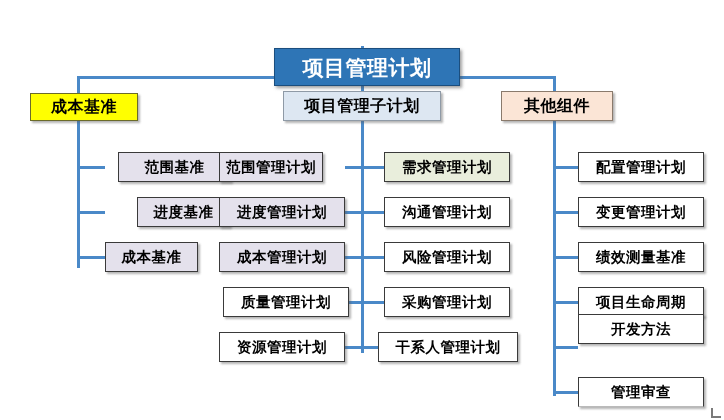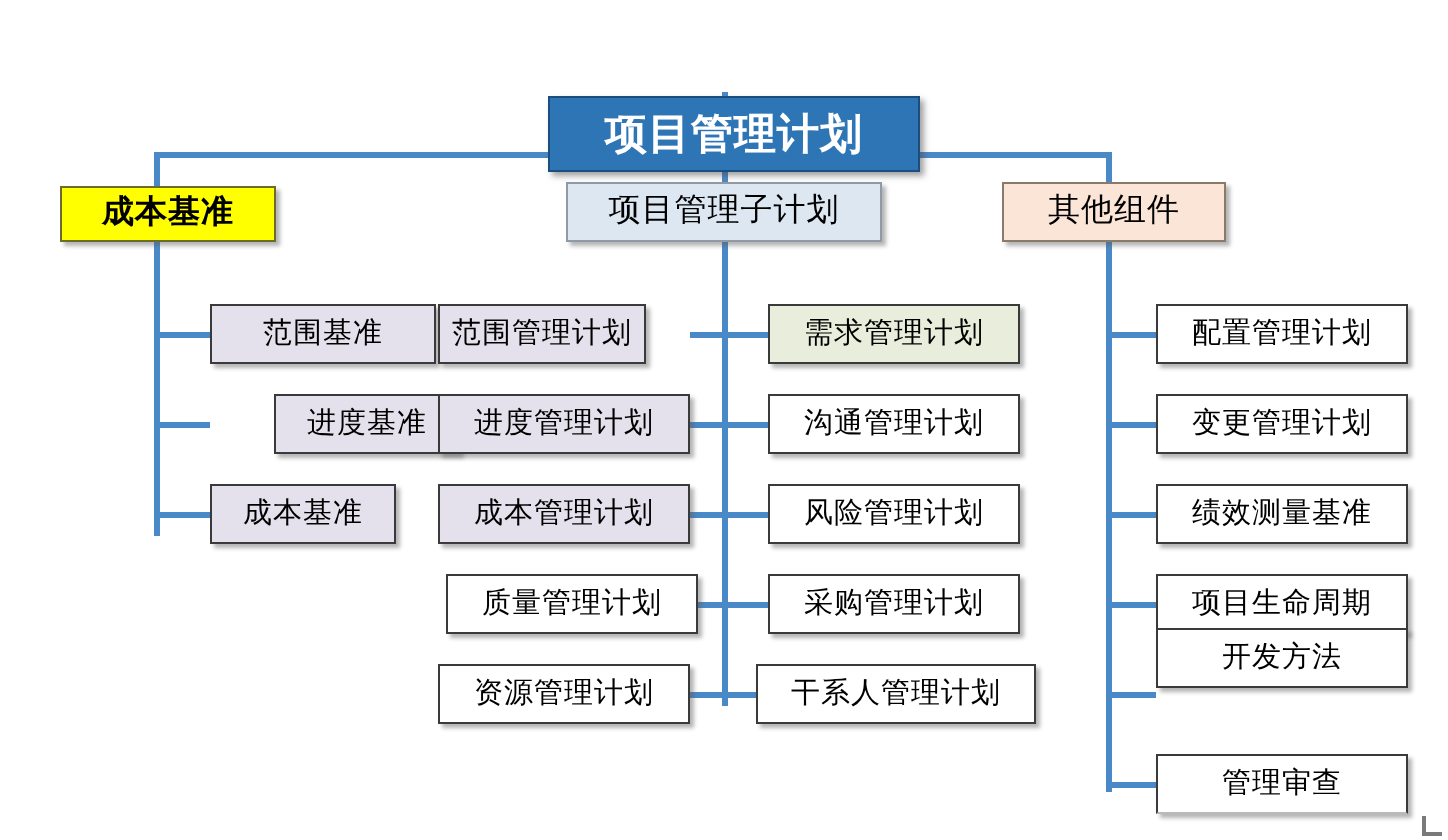--- a/index.html
+++ b/index.html
@@ -26,20 +26,21 @@
     background: #ffffff;
     color: #000000;
     display: flex;
     align-items: center;
     justify-content: center;
     text-align: center;
     line-height: 1;
     white-space: nowrap;
     box-shadow: 2px 2px 2px rgba(90,90,90,0.45);
     letter-spacing: 0.5px;
+    font-weight: bold;
   }
   .node.root {
     background: #2E75B6;
     color: #ffffff;
     border: 1.5px solid #1b4e7e;
     font-size: 21px;
     font-weight: 700;
     box-shadow: 2px 2px 3px rgba(70,70,70,0.5);
     margin-top: 40px;
   }
@@ -125,21 +126,21 @@
   <div class="conn" style="left:553px; top:391px; width:25px; height:3px;"></div>
 
   <div class="node root" style="left:274px; top:8px; width:186px; height:38px;">项目管理计划</div>
 
   <div class="node cat cat-baseline" style="left:30px; top:93px; width:108px; height:28px;">成本基准</div>
 
   <div class="node cat cat-sub" style="left:283px; top:91px; width:158px; height:30px;">项目管理子计划</div>
 
   <div class="node cat cat-other" style="left:501px; top:91px; width:112px; height:30px;">其他组件</div>
 
-  <div class="node leaf fill-lav" style="left:105px; top:152px; width:113px; height:30px;">范围基准</div>
+  <div class="node leaf fill-lav" style="left:118px; top:152px; width:113px; height:30px;">范围基准</div>
   <div class="node leaf fill-lav" style="left:105px; top:197px; width:93px; height:30px;margin-left:32px;">进度基准</div>
   <div class="node leaf fill-lav" style="left:105px; top:242px; width:93px; height:30px;">成本基准</div>
 
   <div class="node leaf fill-lav" style="left:219px; top:152px; width:104px; height:30px;">范围管理计划</div>
   <div class="node leaf fill-lav" style="left:219px; top:197px; width:126px; height:30px;">进度管理计划</div>
   <div class="node leaf fill-lav" style="left:219px; top:242px; width:126px; height:30px;">成本管理计划</div>
   <div class="node leaf fill-white" style="left:223px; top:287px; width:126px; height:30px;">质量管理计划</div>
   <div class="node leaf fill-white" style="left:219px; top:332px; width:126px; height:30px;">资源管理计划</div>
 
   <div class="node leaf fill-green" style="left:384px; top:152px; width:126px; height:30px;">需求管理计划</div>

